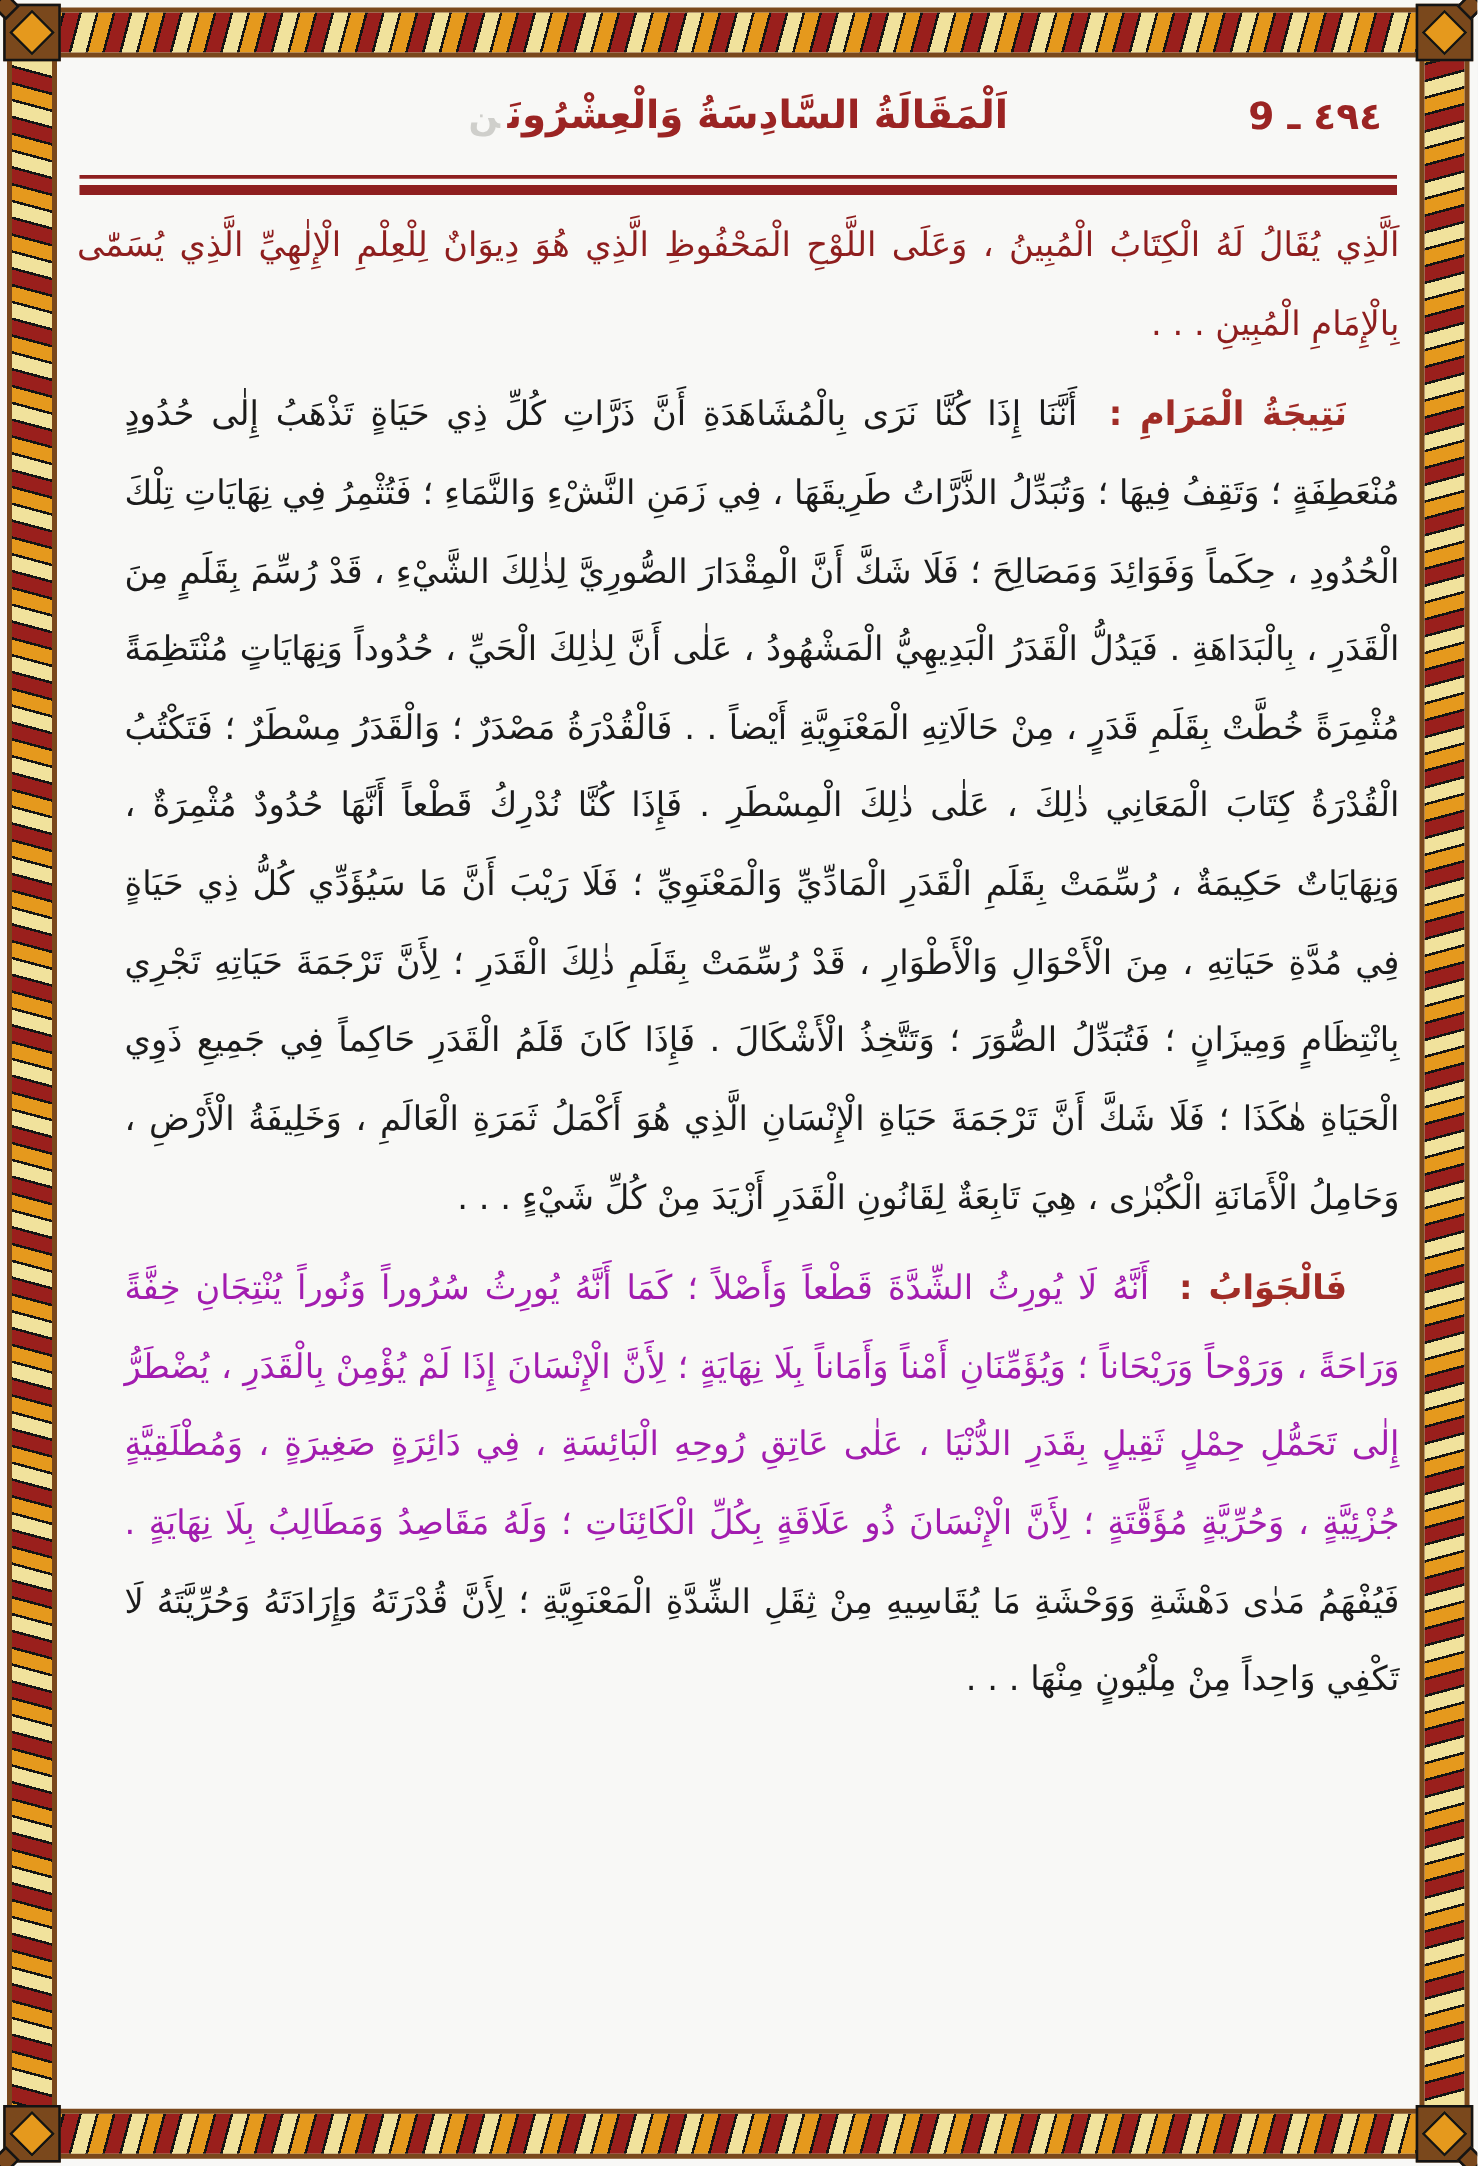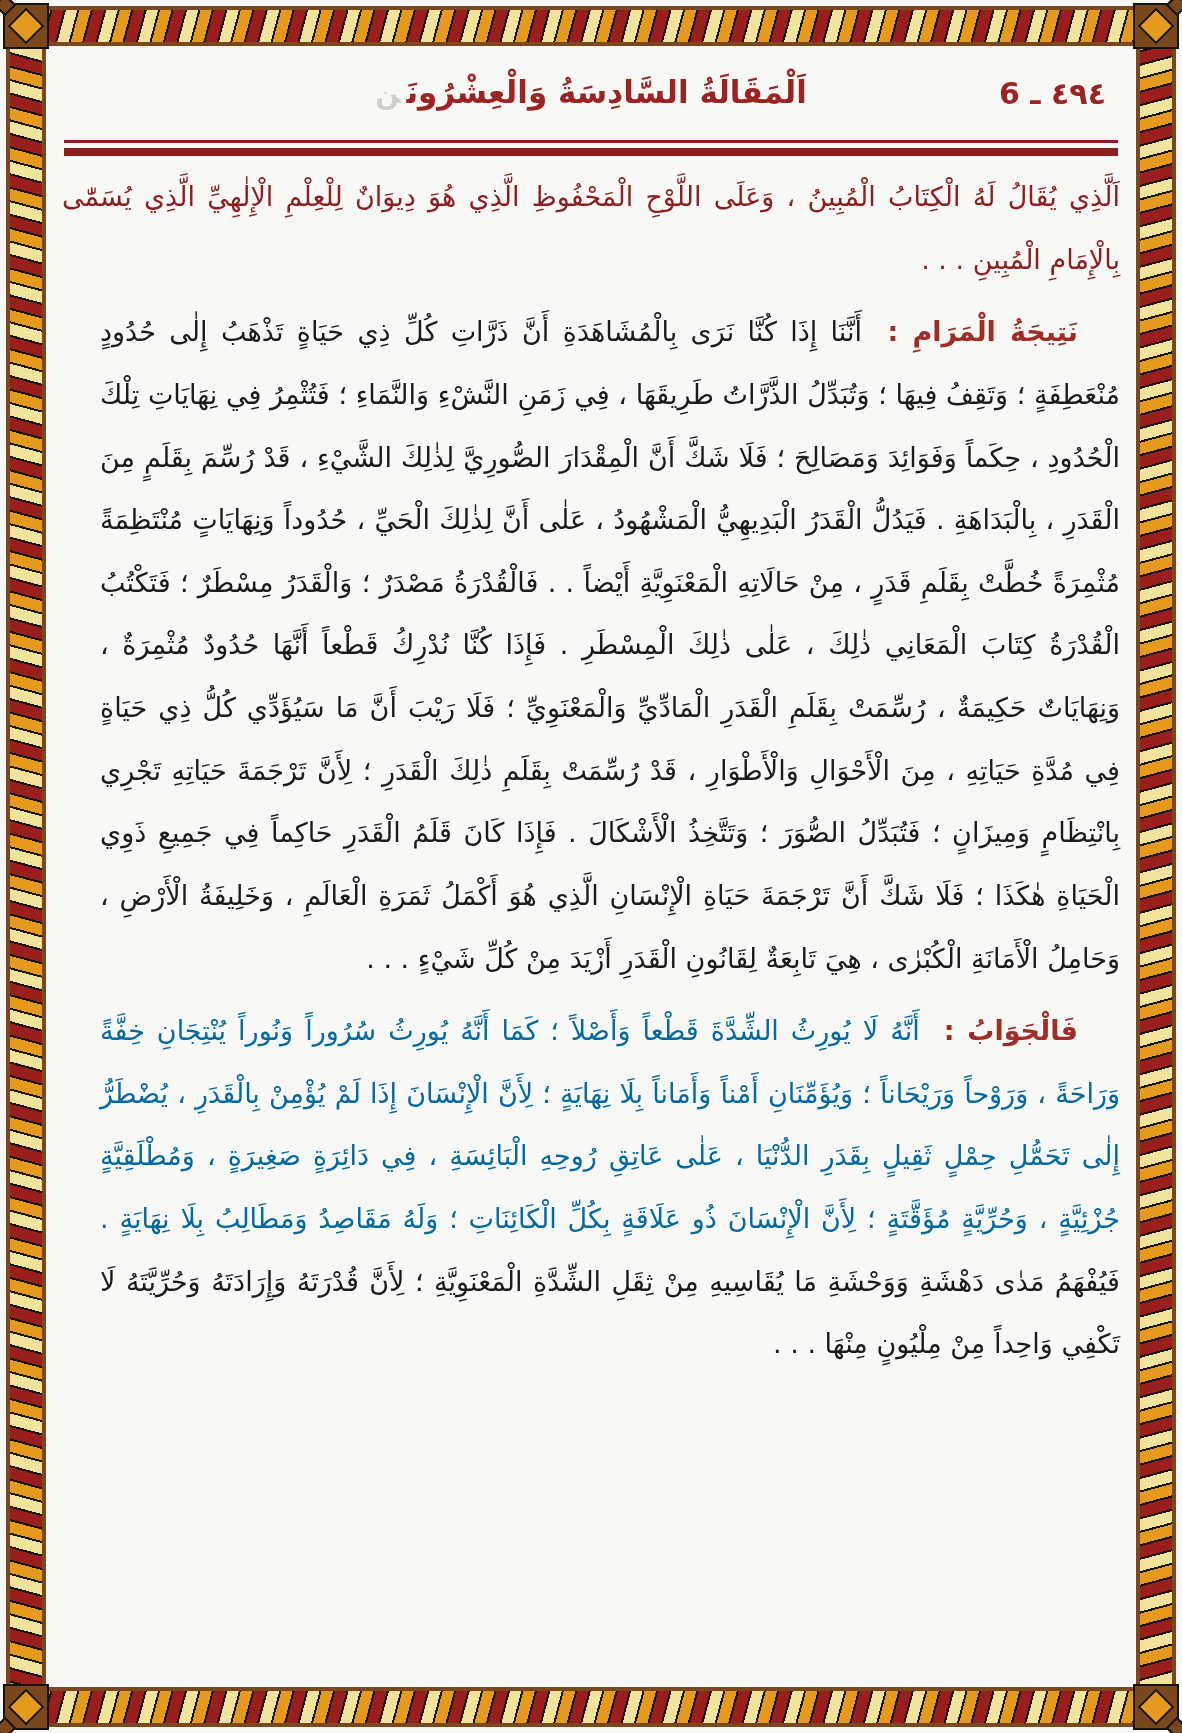--- a/index.html
+++ b/index.html
@@ -124,42 +124,42 @@
     font-weight: 500;
   }
   .para { margin: 6px 0 10px 0; }
   .para.indent { text-indent: 42px; margin-left: 38px; }
   .red-body  { color: #8e1e1e; }
   .lead {
     color: #a02c26;
     font-weight: bold;
     margin-left: 12px;
   }
-  .seg-red   { color: #0369a1; }
+  .seg-red   { color: #a21caf; }
   .seg-black { color: #1b1b1b; }
 </style>
 </head>
 <body>
 
 <div class="page">
 
   <div class="frame frame-top"></div>
   <div class="frame frame-bottom"></div>
   <div class="frame frame-left"></div>
   <div class="frame frame-right"></div>
   <div class="corner corner-tl"></div>
   <div class="corner corner-tr"></div>
   <div class="corner corner-bl"></div>
   <div class="corner corner-br"></div>
 
   <div class="content">
 
     <div class="header">
       <span class="page-title"><span>اَلْمَقَالَةُ السَّادِسَةُ وَالْعِشْرُونَ</span><span class="title-ornament">ن</span></span>
-      <span class="page-number">6 ـ ٤٩٤</span>
+      <span class="page-number">9 ـ ٤٩٤</span>
     </div>
 
     <div class="double-rule"></div>
 
     <div class="body-text">
 
       <p class="para red-body">
         <span>اَلَّذِي يُقَالُ لَهُ الْكِتَابُ الْمُبِينُ ، وَعَلَى اللَّوْحِ الْمَحْفُوظِ الَّذِي هُوَ دِيوَانٌ لِلْعِلْمِ الْإِلٰهِيِّ الَّذِي يُسَمّٰى بِالْإِمَامِ الْمُبِينِ . . .</span>
       </p>
 

